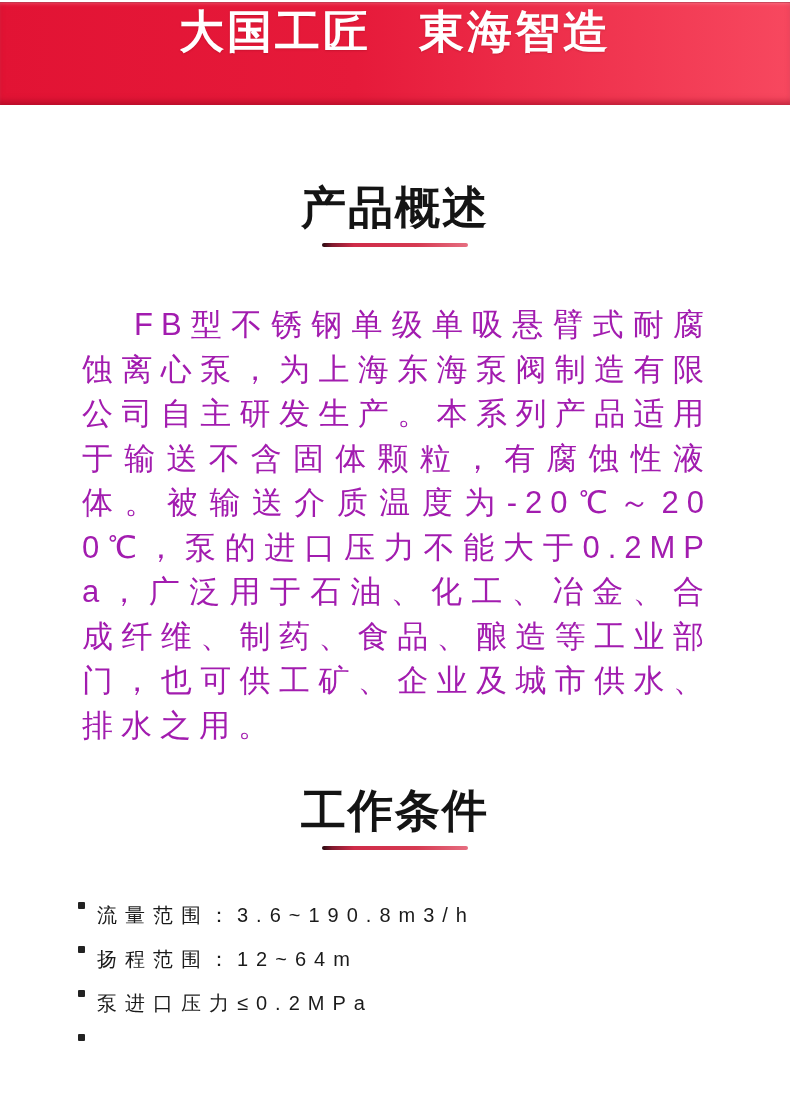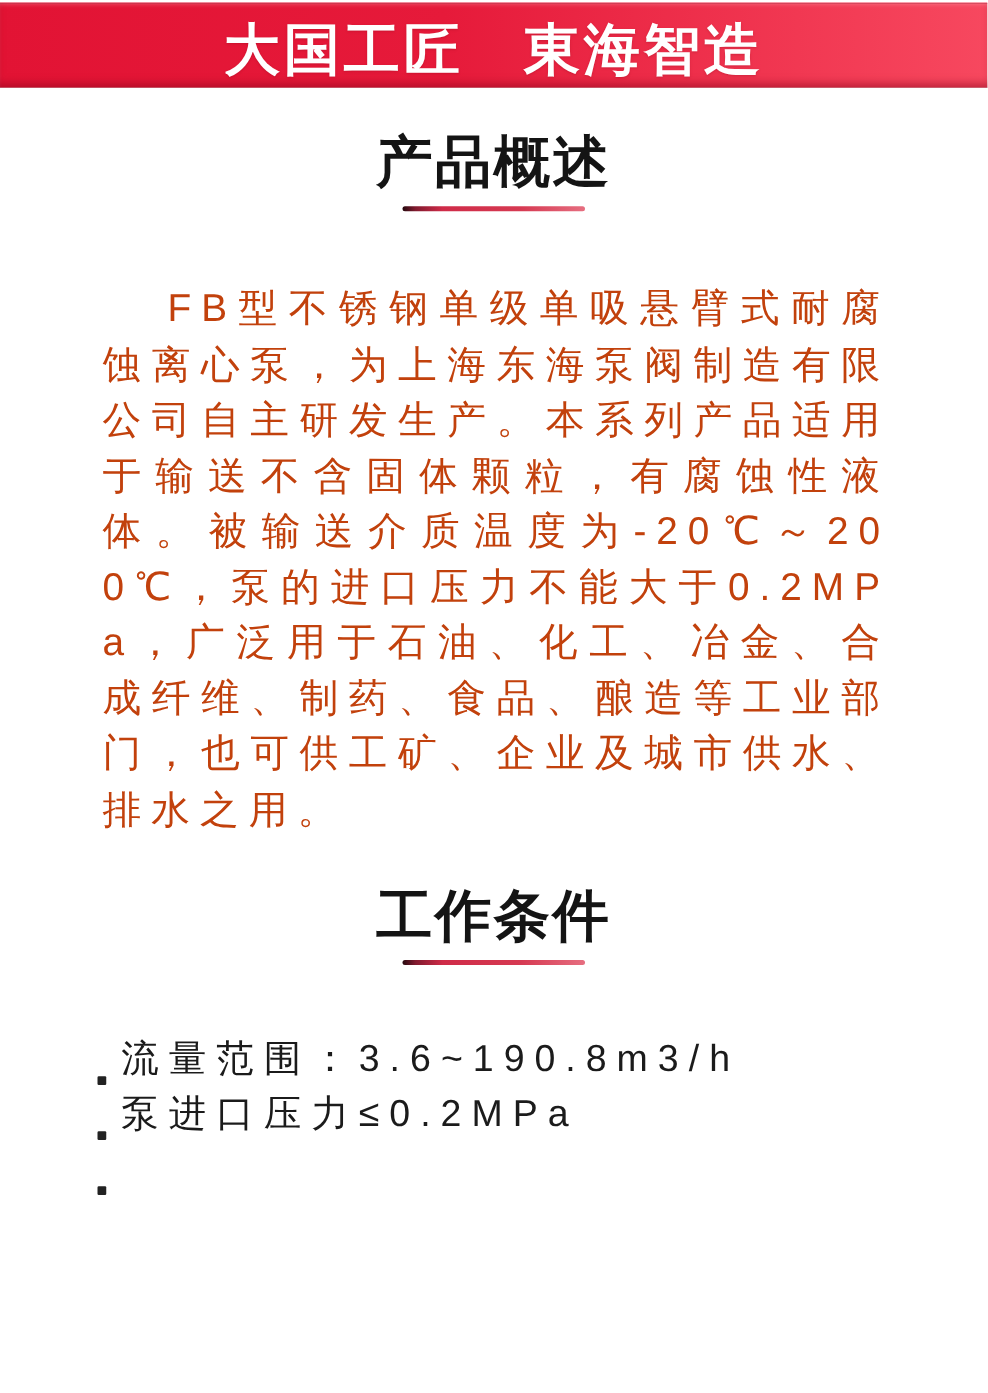--- a/index.html
+++ b/index.html
@@ -6,39 +6,39 @@
   html, body { background: #ffffff; }
   body {
     width: 790px;
     height: 1114px;
     overflow: hidden;
     font-family: "Liberation Sans", sans-serif;
     color: #1b1b1b;
   }
   .banner {
     margin-top: 2px;
-    height: 68px;
+    height: 103px;
     background: linear-gradient(90deg, var(--banner-left, #e21334) 0%, #e61a3a 45%, var(--banner-right, #f7485f) 100%);
     box-shadow: inset 0 -6px 7px -3px rgba(140, 5, 30, 0.55),
                 inset 0 3px 4px -2px rgba(255, 255, 255, 0.30),
                 inset 0 1px 0 rgba(160, 10, 35, 0.6);
     display: flex;
-    align-items: flex-end;
+    align-items: flex-start;
     justify-content: center;
   }
   .banner-title {
     color: #ffffff;
     font-size: 45px;
     font-weight: 700;
     letter-spacing: 3px;
     white-space: nowrap;
     text-shadow: 0 1px 2px rgba(120, 0, 20, 0.25);
   }
   .section-title {
-    margin-top: 37px;
+    margin-top: 80px;
     text-align: center;
     font-size: 45px;
     line-height: 45px;
     font-weight: 700;
     letter-spacing: 2px;
     color: #141414;
   }
   .section-title.second { margin-top: 40px; }
   .title-underline {
     width: 146px;
@@ -49,32 +49,32 @@
   }
   .overview-paragraph {
     margin: 56px 78px 0 82px;
     width: 630px;
     font-size: 31px;
     line-height: 44.5px;
     letter-spacing: 8px;
     text-indent: 52px;
     text-align: justify;
     text-justify: inter-character;
-    color: #c2410c;
+    color: #a21caf;
     word-break: break-all;
   }
   .conditions-list {
     list-style: none;
     margin: 52px 40px 0 78px;
   }
   .conditions-list li {
     display: flex;
-    align-items: flex-end;
+    align-items: flex-start;
     height: 44px;
-    font-size: 30px;
+    font-size: 20px;
     letter-spacing: 8px;
     white-space: nowrap;
     color: #1b1b1b;
   }
   .bullet-dot {
     flex: 0 0 auto;
     width: 7px;
     height: 7px;
     background: #222222;
     border-radius: 1px;
@@ -97,19 +97,23 @@
 <div>
   <h1 class="section-title second">工作条件</h1>
   <div class="title-underline"></div>
   <ul class="conditions-list">
     <li>
       <span class="bullet-dot"></span>
       <span>流量范围：3.6~190.8m3/h</span>
     </li>
     <li>
       <span class="bullet-dot"></span>
+      <span>扬程范围：12~64m</span>
+    </li>
+    <li>
+      <span class="bullet-dot"></span>
       <span>泵进口压力≤0.2MPa</span>
     </li>
     <li>
       <span class="bullet-dot"></span>
     </li>
   </ul>
 </div>
 
 </body></html>

